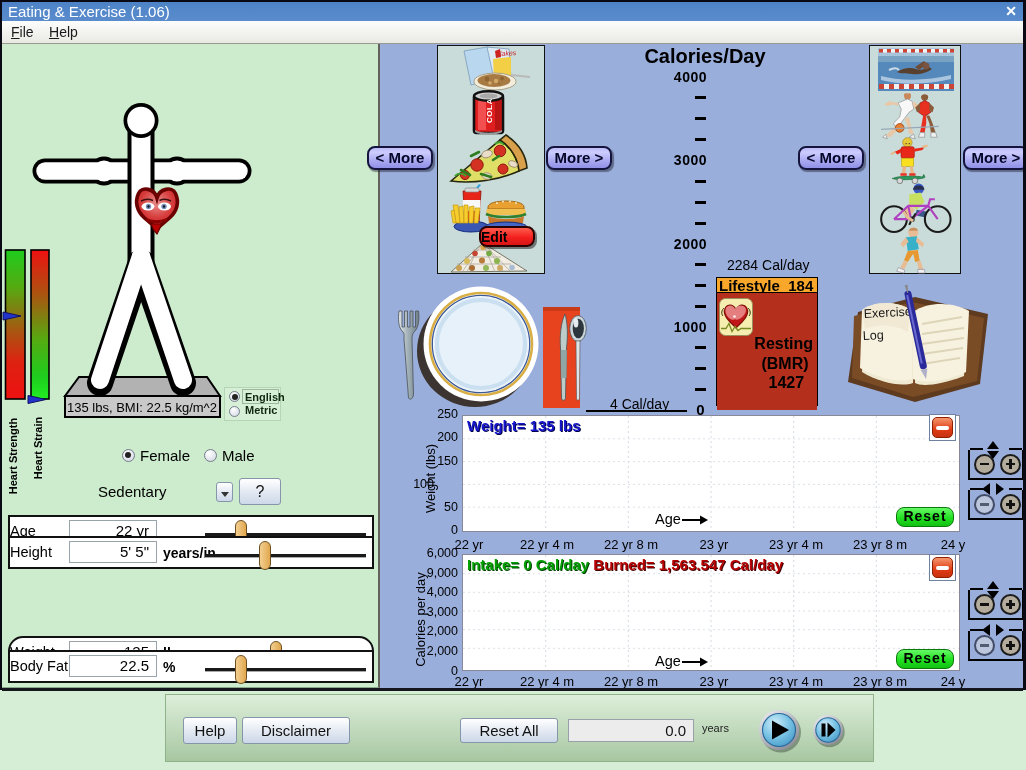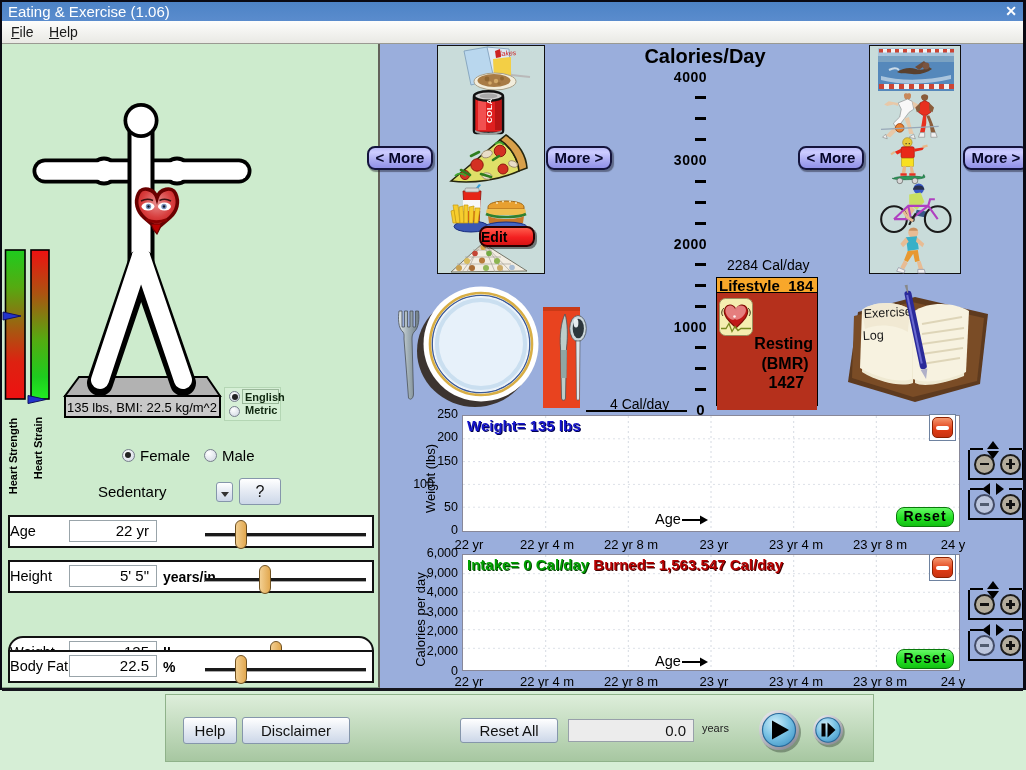--- a/index.html
+++ b/index.html
@@ -127,21 +127,21 @@
 <div class="glabel" style="left:98px;top:483px;">Sedentary</div>
 <div class="btn" style="left:216px;top:482px;width:17px;height:20px;"><span style="display:inline-block;margin-top:7px;width:0;height:0;border-left:4px solid transparent;border-right:4px solid transparent;border-top:5px solid #333;"></span></div>
 <div class="btn" style="left:239px;top:478px;width:42px;height:27px;font-size:16px;line-height:25px;">?</div>
 <div class="rowbox" style="top:515px;">
  <div class="lbl">Age</div>
     <div class="field">22 yr</div>
  <div class="track" style="left:195px;width:161px;">
       <div class="thumb" style="left:30px;"></div>
     </div>
 </div>
-<div class="rowbox" style="top:560px;">
+<div class="rowbox" style="top:536px;">
  <div class="lbl">Height</div>
     <div class="field">5' 5"</div>
  <div class="unit" style="left:153px;">years/in</div>
  <div class="track" style="left:195px;width:161px;">
       <div class="thumb" style="left:54px;"></div>
     </div>
 </div>
 <div class="rowbox" style="top:636px;border-radius:15px;">
  <div class="lbl">Weight</div>
     <div class="field">135</div>

